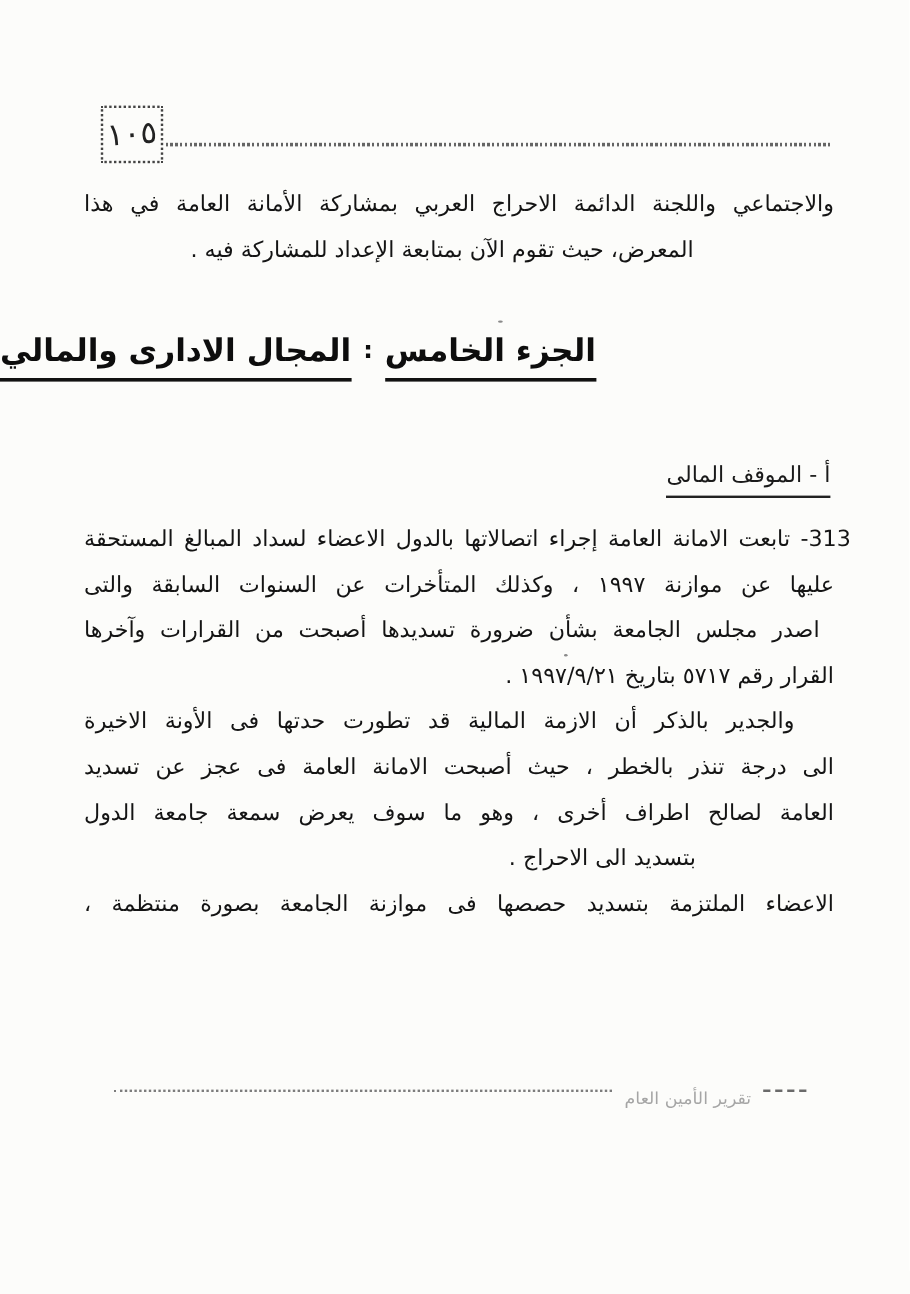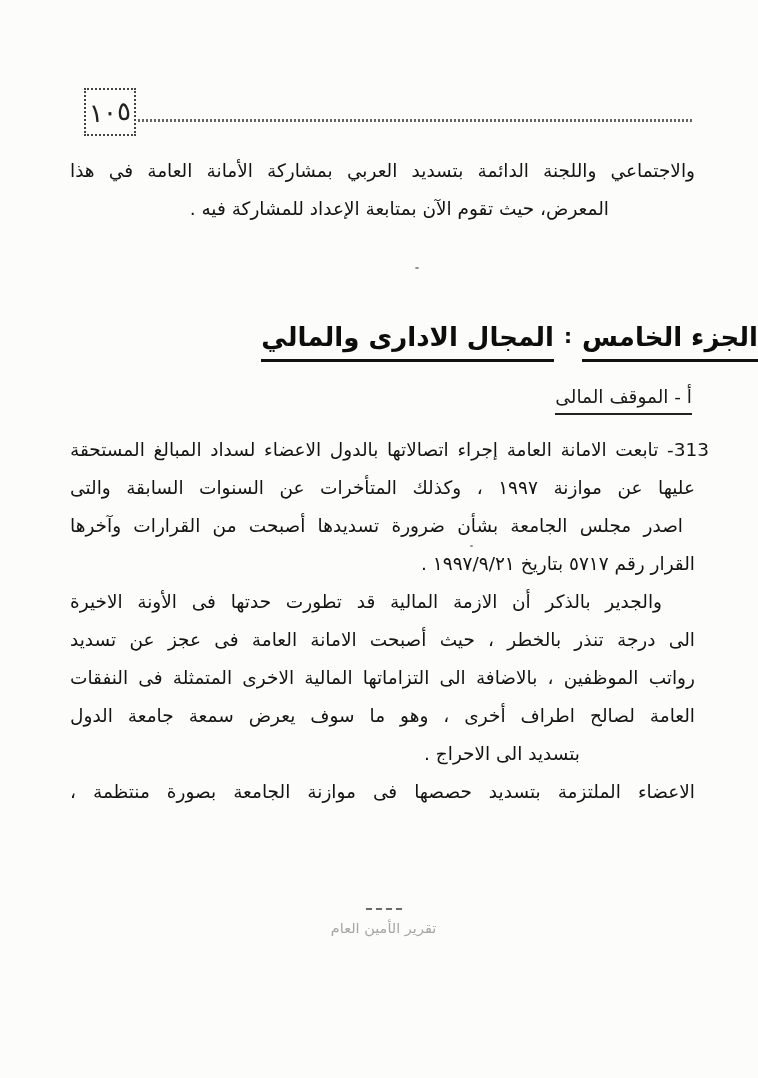--- a/index.html
+++ b/index.html
@@ -46,47 +46,45 @@
   }
   .just { text-align: justify; text-align-last: justify; }
   .right { text-align: right; }
 
   .intro { position: absolute; top: 152px; right: 63px; left: 70px; }
 
   
   .heading {
     position: absolute;
     top: 278px; left: 0; right: 0;
-    text-align: right;
+    text-align: left;
     font-weight: bold;
     font-size: 26px;
     color: #0d0d0d;
-    margin-top: 44px;
   }
   .h-part { border-bottom: 3px solid #111; padding-bottom: 7px; }
   .h-sep { margin: 0 10px; font-size: 20px; vertical-align: 3px; }
 
   
   .sub {
     position: absolute;
     top: 386px; right: 66px;
     font-size: 18.5px;
   }
   .sub-text { border-bottom: 2px solid #222; padding-bottom: 6px; text-align: center; }
 
   
   .body { position: absolute; top: 431px; right: 63px; left: 70px; }
 
   
   .footer {
     position: absolute;
     top: 908px; right: 86px; left: 95px;
-    display: flex; align-items: center; gap: 10px;
+    display: flex; align-items: flex-start; gap: 10px;
     direction: rtl;
-    flex-direction: column;
   }
   .f-dash { width: 36px; border-top: 2px dashed #6a6a6a; height: 0; }
   .f-stamp {
     color: #9c9c9c;
     font-size: 14.5px;
     letter-spacing: 1px;
     opacity: .9;
     white-space: nowrap;
     transform: scaleY(.95);
   }
@@ -106,41 +104,40 @@
 <body>
 
 <div class="page">
 
   <div class="pagenum-box">
     <span class="pagenum">١٠٥</span>
   </div>
   <div class="header-rule"></div>
 
   <div class="intro">
-    <div class="ln just">والاجتماعي واللجنة الدائمة بتسديد العربي بمشاركة الأمانة العامة في هذا</div>
-    <div class="ln right" style="margin-right:86px">المعرض، حيث تقوم الآن بمتابعة الإعداد للمشاركة فيه .</div>
+    <div class="ln just">والاجتماعي واللجنة الدائمة الاحراج العربي بمشاركة الأمانة العامة في هذا</div>
+    <div class="ln right" style="margin-right:117px">المعرض، حيث تقوم الآن بمتابعة الإعداد للمشاركة فيه .</div>
   </div>
 
   <div class="heading">
     <span class="h-part">الجزء الخامس</span><span class="h-sep">:</span><span class="h-part">المجال الادارى والمالي</span>
   </div>
 
   <div class="sub">
     <span class="sub-text">أ - الموقف المالى</span>
   </div>
 
   <div class="body">
     <div class="ln just" style="margin-right:-14px">313- تابعت الامانة العامة إجراء اتصالاتها بالدول الاعضاء لسداد المبالغ المستحقة</div>
     <div class="ln just">عليها عن موازنة ١٩٩٧ ، وكذلك المتأخرات عن السنوات السابقة والتى</div>
     <div class="ln just" style="margin-right:12px">اصدر مجلس الجامعة بشأن ضرورة تسديدها أصبحت من القرارات وآخرها</div>
     <div class="ln right">القرار رقم ٥٧١٧ بتاريخ ١٩٩٧/٩/٢١ .</div>
 
     <div class="ln just" style="margin-right:33px">والجدير بالذكر أن الازمة المالية قد تطورت حدتها فى الأونة الاخيرة</div>
     <div class="ln just">الى درجة تنذر بالخطر ، حيث أصبحت الامانة العامة فى عجز عن تسديد</div>
-    <div class="ln just">رواتب الموظفين ، بالاضافة الى التزاماتها المالية الاخرى المتمثلة فى النفقات</div>
     <div class="ln just">العامة لصالح اطراف أخرى ، وهو ما سوف يعرض سمعة جامعة الدول</div>
     <div class="ln right" style="margin-right:115px">بتسديد الى الاحراج .</div>
 
     <div class="ln just">الاعضاء الملتزمة بتسديد حصصها فى موازنة الجامعة بصورة منتظمة ،</div>
   </div>
 
   <div class="footer">
     <span class="f-dash"></span>
     <span class="f-stamp">تقرير الأمين العام</span>
     <span class="f-line"></span>

